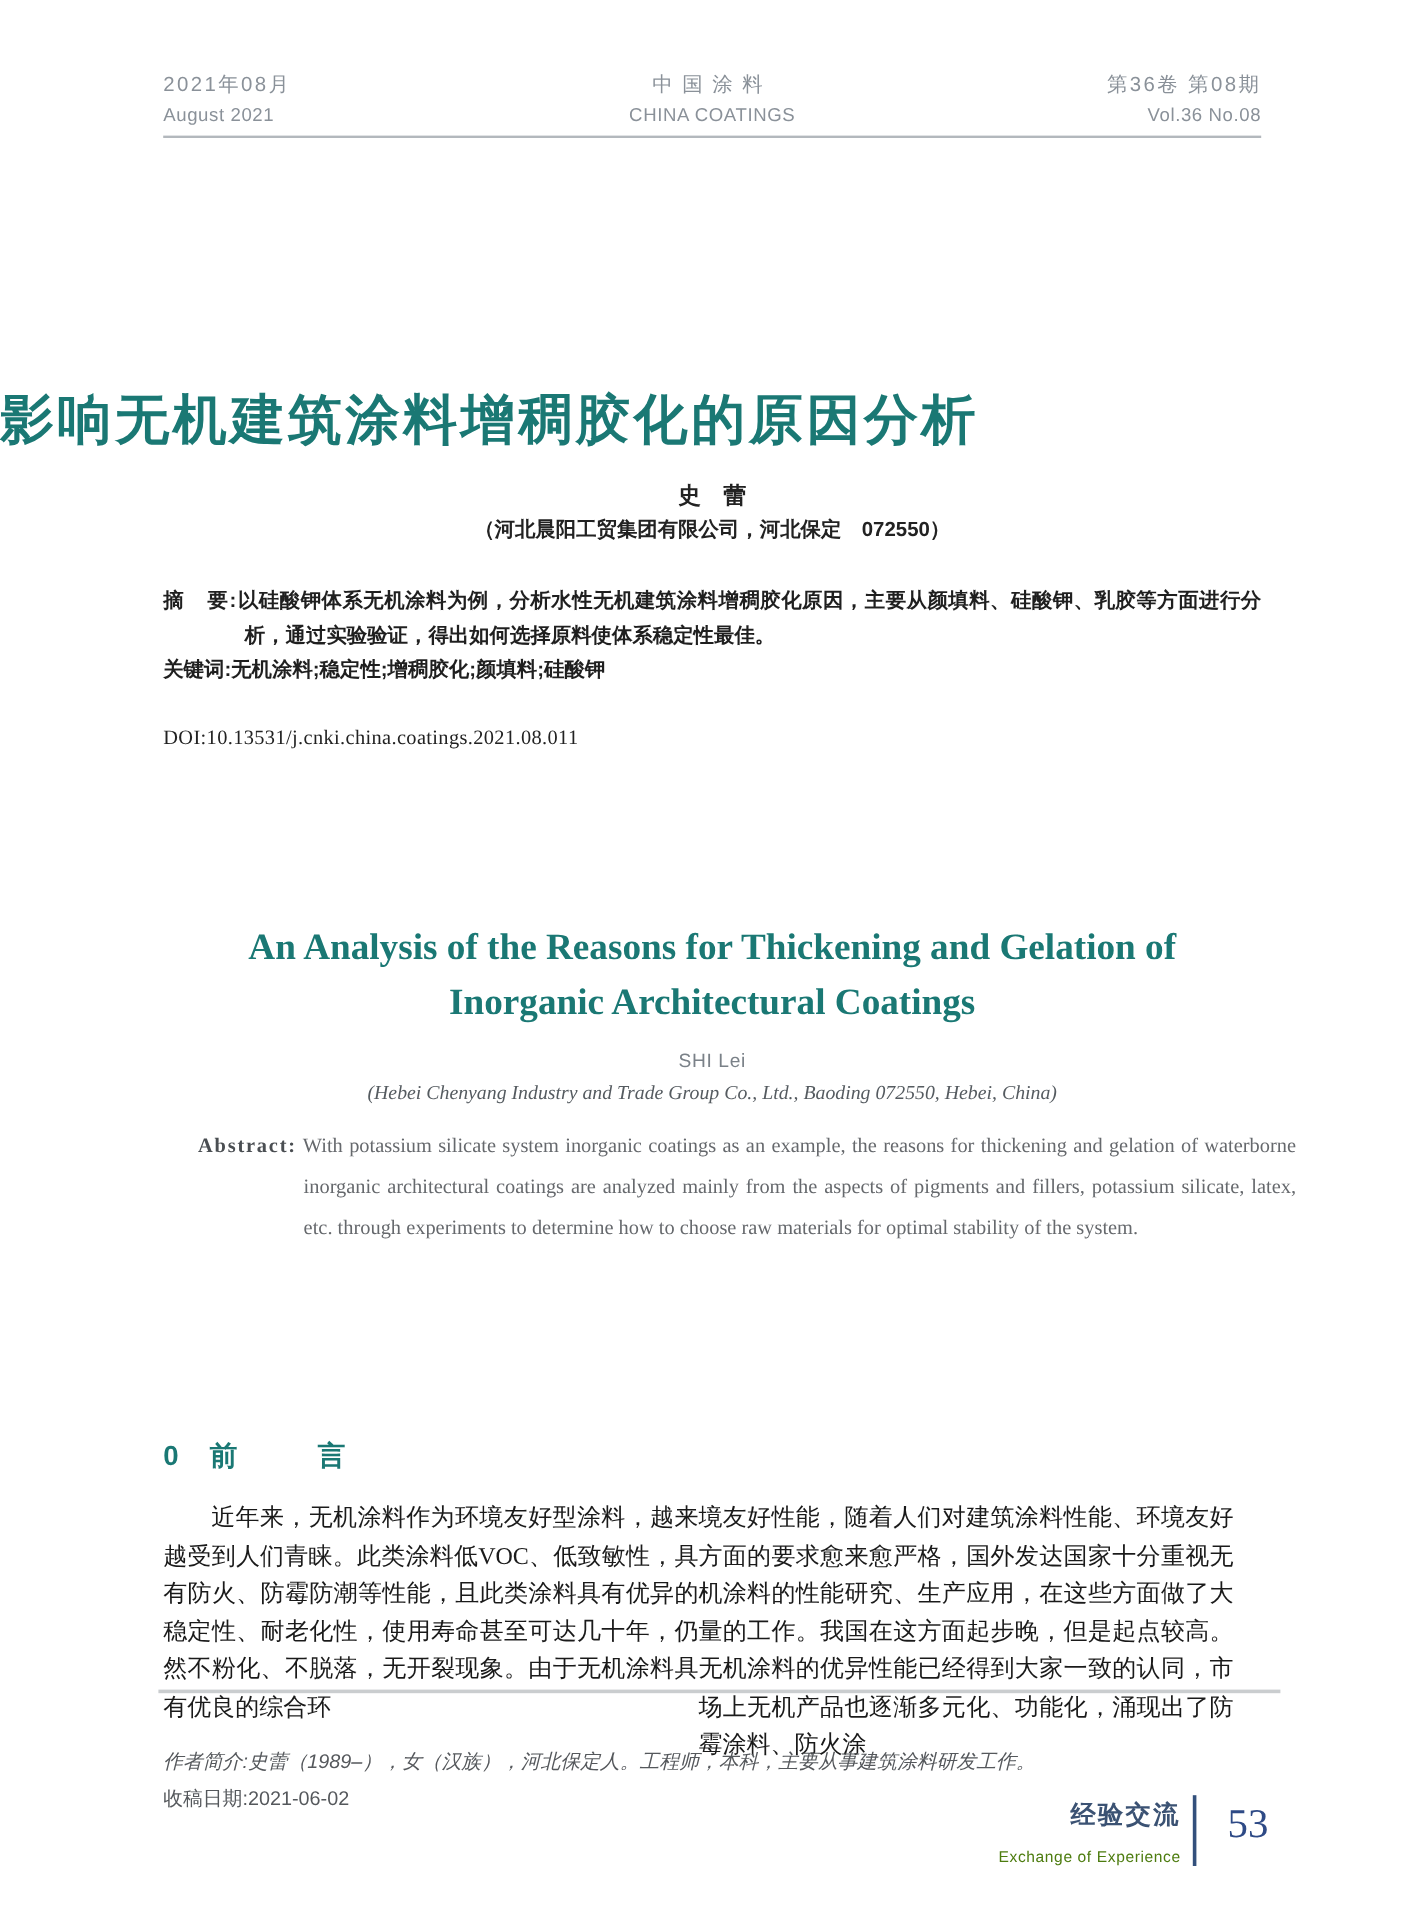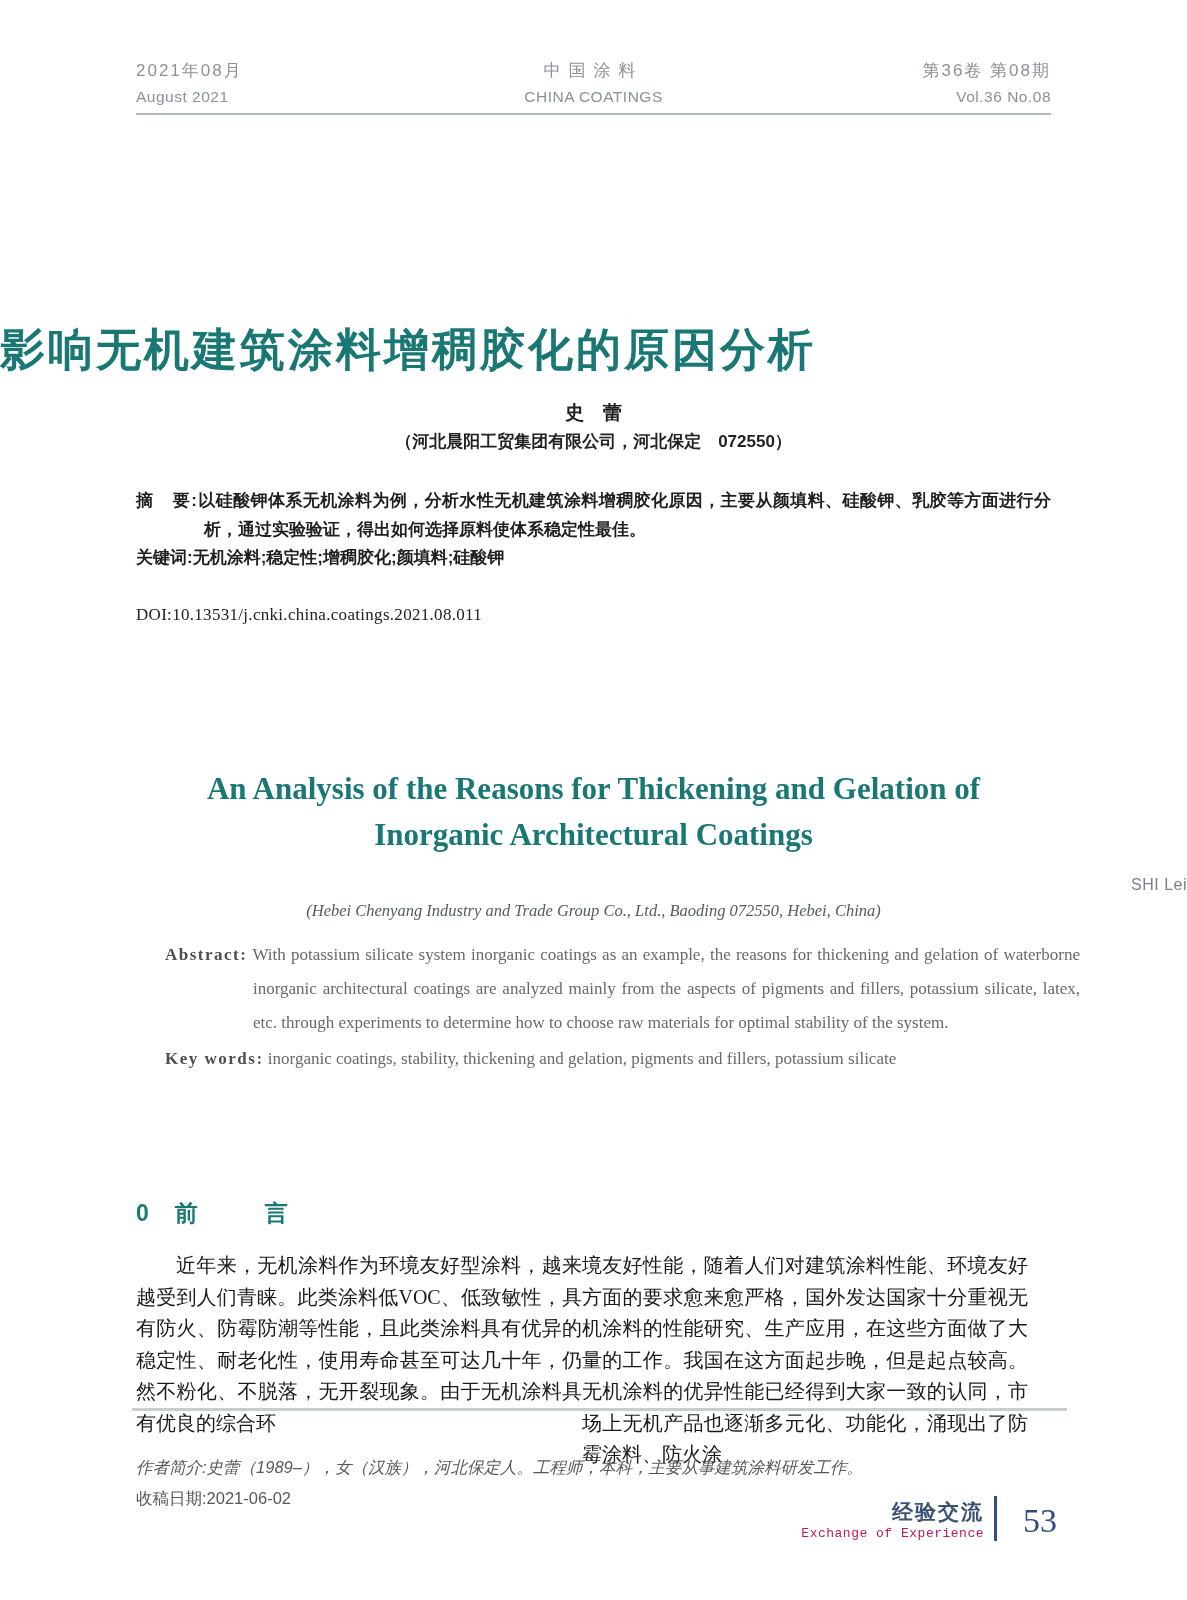--- a/index.html
+++ b/index.html
@@ -44,21 +44,21 @@
   .class-row sup { font-size:11px; }
   .doi { position:absolute; top:605px; left:136px; font-family:"Liberation Serif", serif;
     font-size:17px; font-weight:normal; color:#222; letter-spacing:0.3px; }
 
   
   .title-en {
     position:absolute; top:766px; left:0; right:0; text-align:center;
     font-family:"Liberation Serif", serif; font-weight:bold;
     font-size:31px; line-height:46px; color:#1a7874;
   }
-  .author-en { position:absolute; top:876px; left:0; right:0; text-align:right;
+  .author-en { position:absolute; top:876px; left:0; right:0; text-align:center;
     font-size:16px; color:#7a8188; letter-spacing:0.5px; }
   .affil-en { position:absolute; top:901px; left:0; right:0; text-align:center;
     font-family:"Liberation Serif", serif; font-style:italic; font-size:16.5px; color:#555b60; }
 
   
   .abs-en-block { position:absolute; top:938px; left:136px; width:915px;
     font-family:"Liberation Serif", serif; font-size:17px; line-height:34px;
     color:#66696d; text-align:justify;margin-left:29px; }
   .abs-en { padding-left:88px; text-indent:-88px; }
   .abs-en-block .lbl { font-weight:bold; color:#4a4e52; letter-spacing:1.5px; }
@@ -80,22 +80,22 @@
     border-top:3px solid #cacdcf; }
   .foot-line { position:absolute; left:136px; font-size:16.5px; color:#55585c; font-weight:500; }
   .foot-received { top:1488px; }
   .foot-bio { top:1457px;font-style:italic; }
 
   
   .footer-box { position:absolute; top:1496px; right:130px;
     display:flex; align-items:stretch; }
   .footer-col { text-align:right; padding-right:10px; padding-top:2px; }
   .footer-col .cn { font-size:21px; font-weight:bold; color:#3b5273; letter-spacing:2px; }
-  .footer-col .en { font-family:Liberation Mono, monospace; font-size:13px;
-    color:#be185d; margin-top:0; letter-spacing:0.5px; }
+  .footer-col .en { font-family:Liberation Sans, sans-serif; font-size:13px;
+    color:#4d7c0f; margin-top:14px; letter-spacing:0.5px; }
   .footer-bar { width:3px; background:#33507c; }
   .footer-page { font-family:"Liberation Serif", serif; font-size:34px;
     color:#2e4a86; padding-left:26px; padding-top:6px; }
 </style>
 </head>
 <body>
 
 <div class="page">
 
   <div class="hdr hdr-left">
@@ -123,21 +123,20 @@
 
   <div class="title-en">
     <div>An Analysis of the Reasons for Thickening and Gelation of</div>
     <div>Inorganic Architectural Coatings</div>
   </div>
   <div class="author-en">SHI Lei</div>
   <div class="affil-en">(Hebei Chenyang Industry and Trade Group Co., Ltd., Baoding 072550, Hebei, China)</div>
 
   <div class="abs-en-block">
     <p class="abs-en"><span class="lbl">Abstract:</span> <span>With potassium silicate system inorganic coatings as an example, the reasons for thickening and gelation of waterborne inorganic architectural coatings are analyzed mainly from the aspects of pigments and fillers, potassium silicate, latex, etc. through experiments to determine how to choose raw materials for optimal stability of the system.</span></p>
-    <p class="kw-en"><span class="lbl">Key words:</span> <span>inorganic coatings, stability, thickening and gelation, pigments and fillers, potassium silicate</span></p>
   </div>
 
   <div class="section-h">
     <span class="no">0</span><span class="t">前　言</span>
   </div>
 
   <div class="cols">
     <div class="col first">
       <p>近年来，无机涂料作为环境友好型涂料，越来越受到人们青睐。此类涂料低VOC、低致敏性，具有防火、防霉防潮等性能，且此类涂料具有优异的稳定性、耐老化性，使用寿命甚至可达几十年，仍然不粉化、不脱落，无开裂现象。由于无机涂料具有优良的综合环</p>
     </div>

